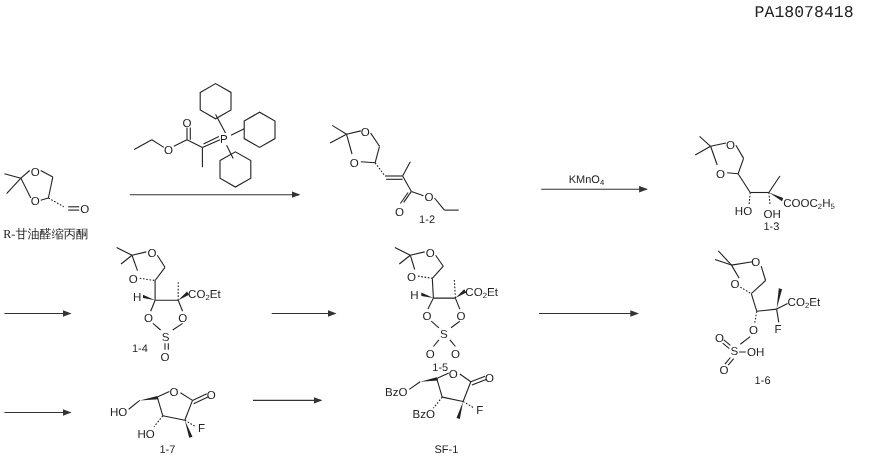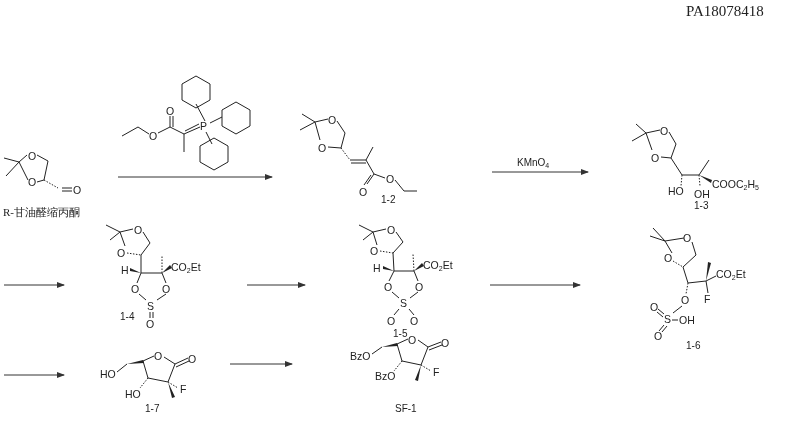--- a/index.html
+++ b/index.html
@@ -1,18 +1,18 @@
 <!DOCTYPE html>
 <html><head>
 <meta charset="utf-8">
 <style>
   html, body { margin:0; padding:0; background:#ffffff; }
   body { width:800px; height:422px; position:relative; overflow:hidden;
          font-family:"Liberation Sans", sans-serif; color:#1a1a1a; }
-  .doc-id { position:absolute; left:686px; top:3px; font-family:Liberation Serif, serif;
+  .doc-id { position:absolute; left:686px; top:3px; font-family:Liberation Mono, monospace;
             font-size:15px; color:#222; }
   svg { position:absolute; left:0; top:0; }
   .lbl { font-family:"Liberation Sans", sans-serif; font-size:10px; fill:#222; }
   .atom { font-family:"Liberation Sans", sans-serif; font-size:10.5px; fill:#222; }
   .cn { font-family:"Liberation Serif", serif; font-size:11px; fill:#222; }
   .bond { stroke:#222; stroke-width:1; fill:none; }
   .arrow { stroke:#333; stroke-width:1; }
 </style>
 </head>
 <body>

